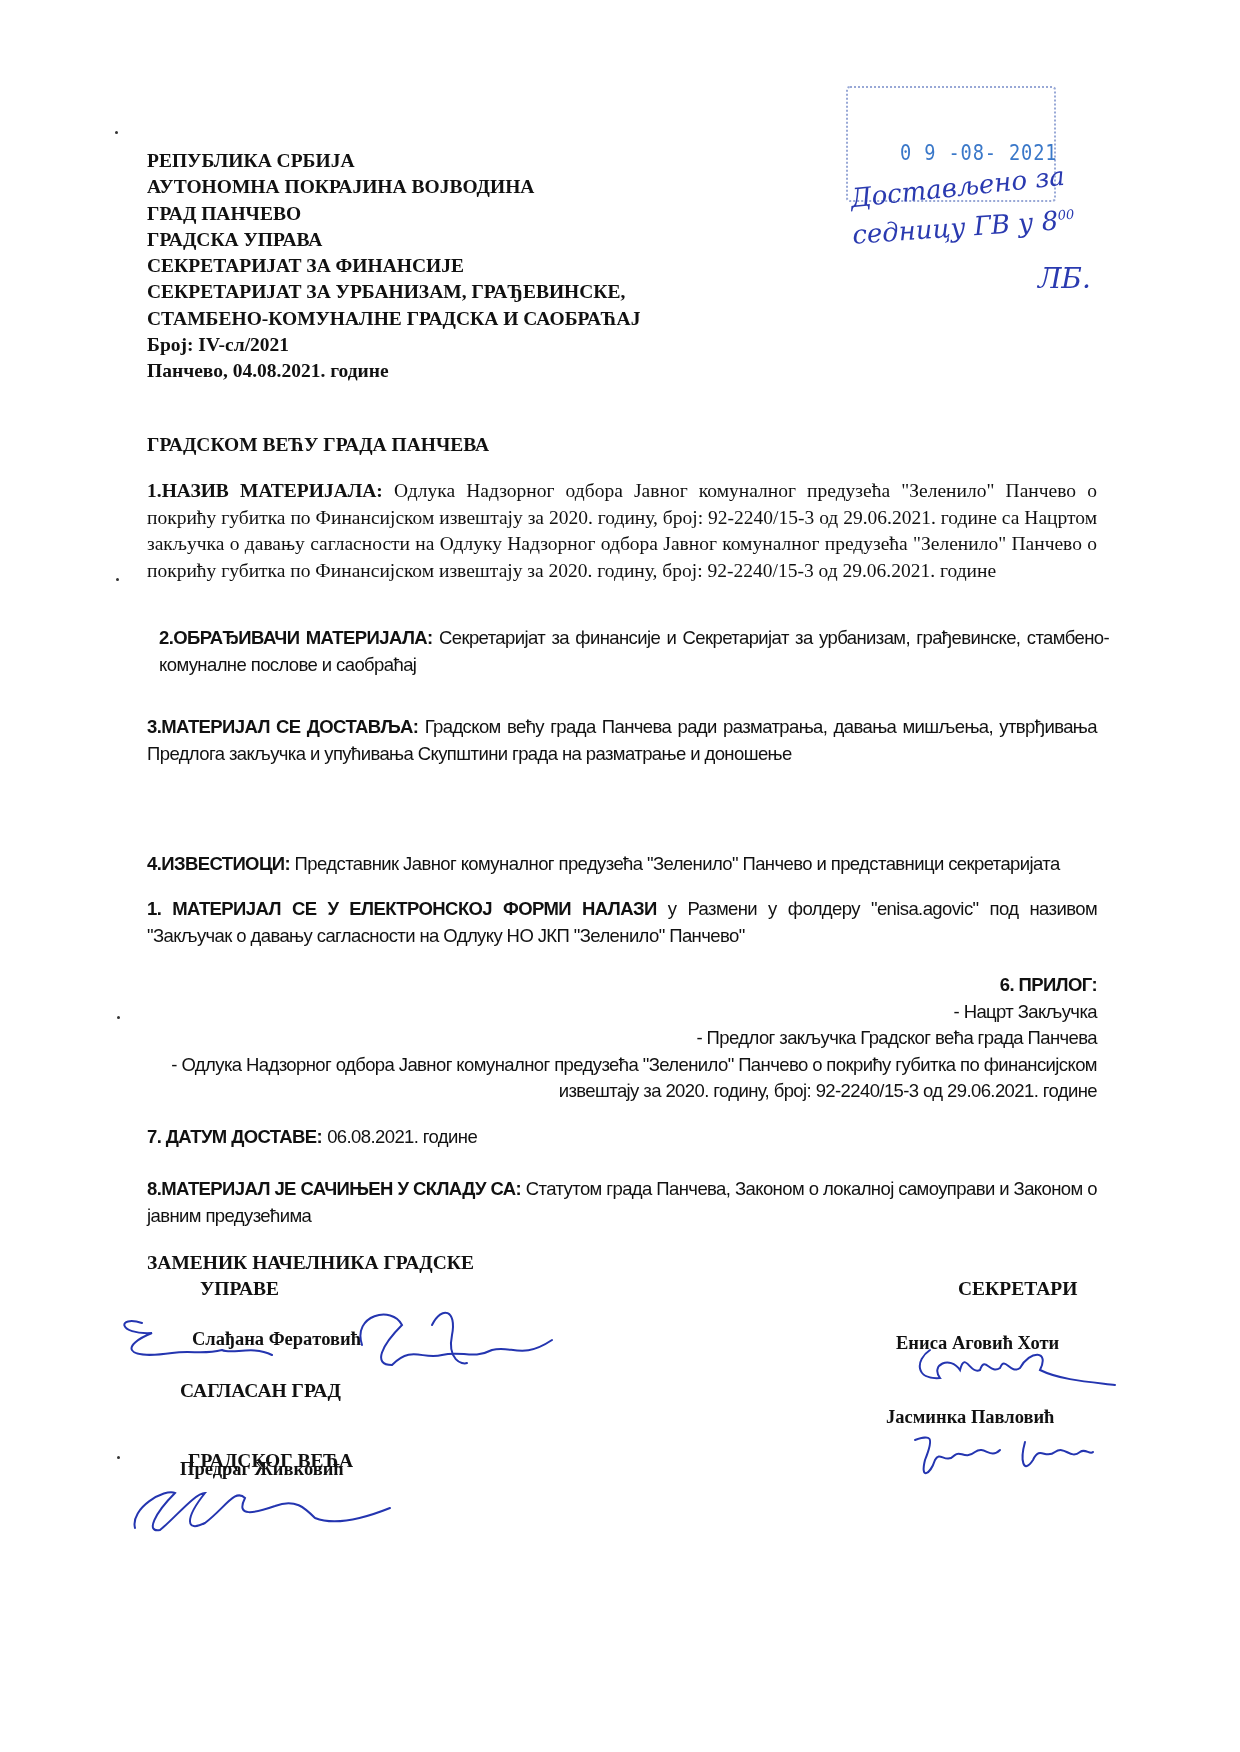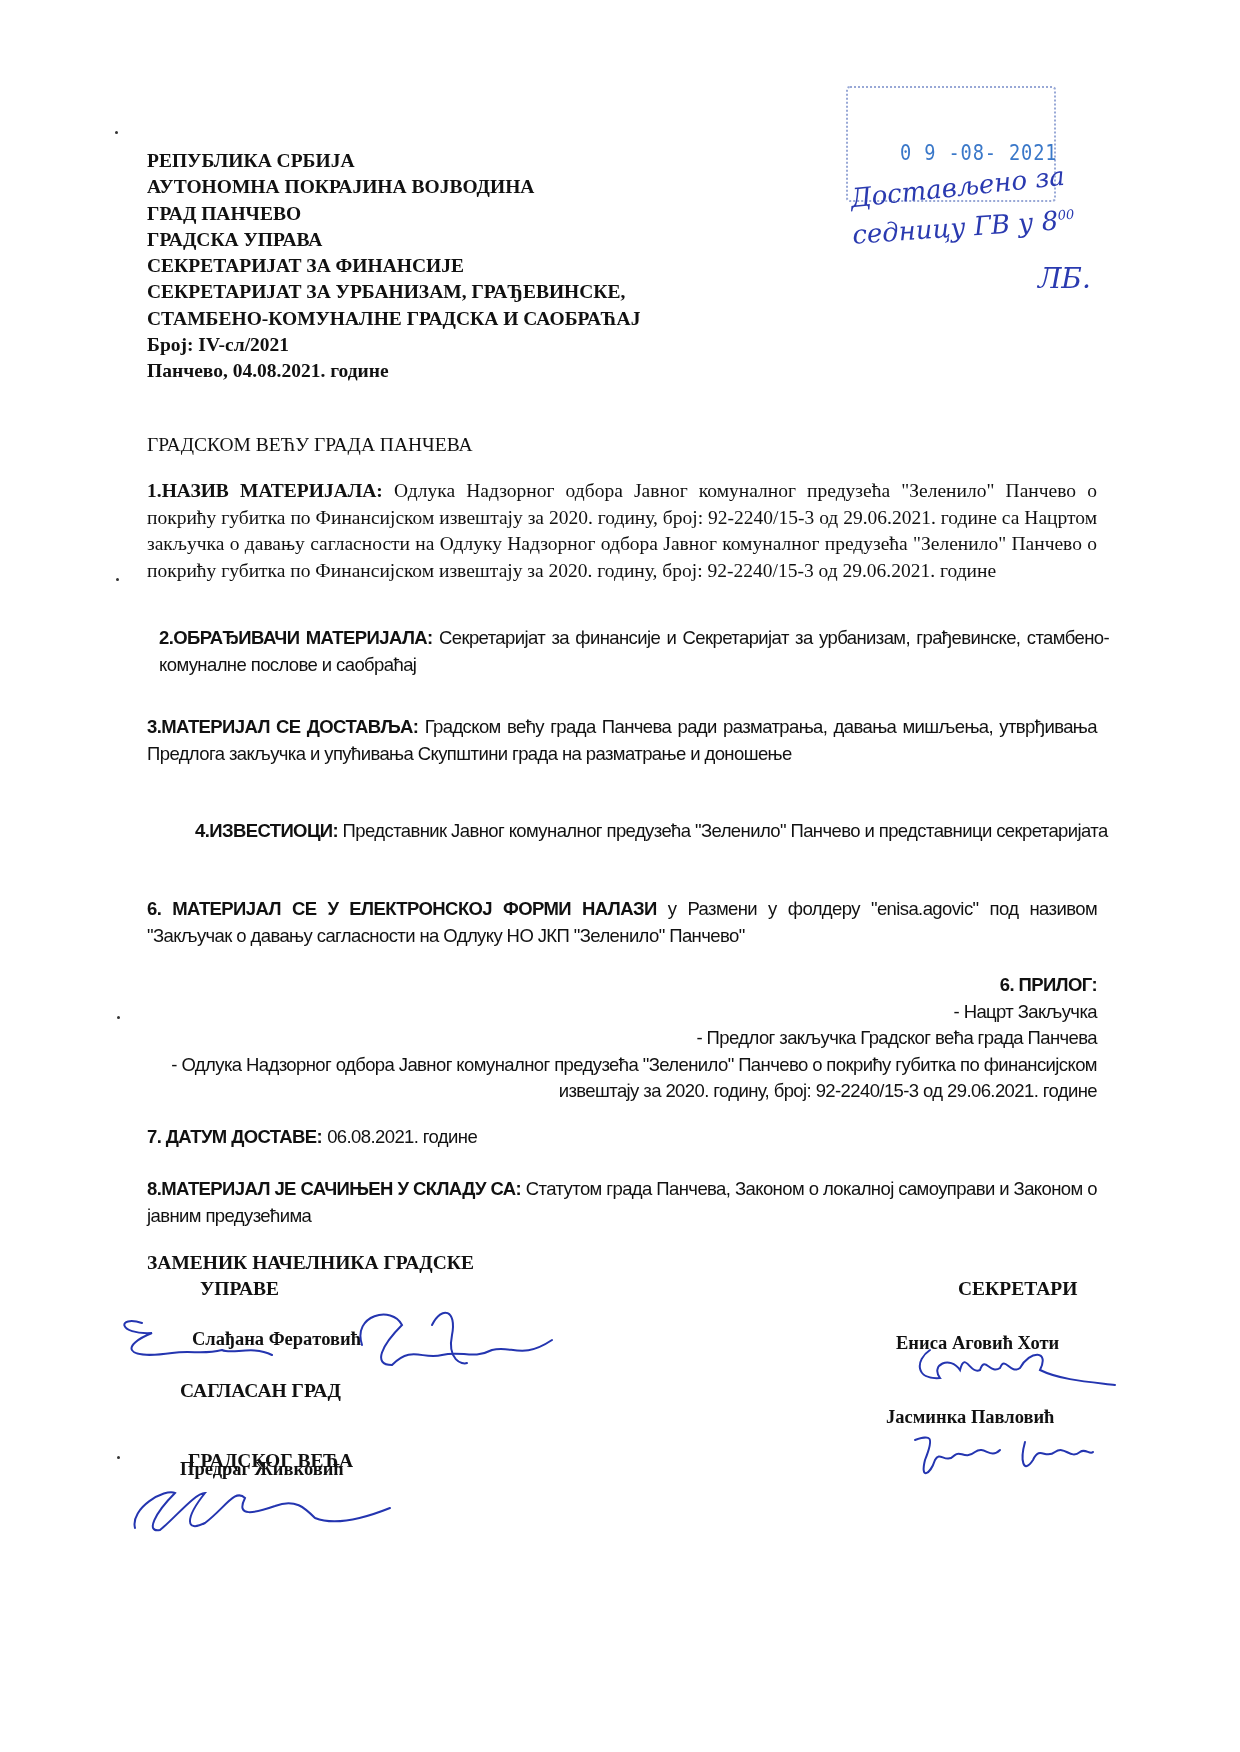--- a/index.html
+++ b/index.html
@@ -1,21 +1,21 @@
 <!DOCTYPE html>
 <html><head>
 <meta charset="utf-8">
 <style>
   html, body { margin: 0; padding: 0; background: #ffffff; }
   body { width: 1240px; height: 1752px; position: relative; overflow: hidden;
          font-family: "Liberation Serif", "DejaVu Serif", serif; color: #111; }
   .abs { position: absolute; }
   .hdr { left: 147px; top: 148px; font-weight: bold; font-size: 19.5px; line-height: 26.3px; }
   .hdr div { white-space: nowrap; }
-  .addressee { left: 147px; top: 434px; font-weight: normal; font-size: 19.5px; text-align: right; }
+  .addressee { left: 147px; top: 434px; font-weight: bold; font-size: 19.5px; text-align: right; }
   .para { left: 147px; width: 950px; font-size: 19.5px; line-height: 26.5px; text-align: justify; }
   .para b { font-weight: bold; }
   .narrow { font-family: "Liberation Sans Narrow", "Liberation Sans", sans-serif; font-stretch: condensed; font-size: 18.5px; letter-spacing: -0.6px; }
   .stamp { left: 846px; top: 86px; width: 206px; height: 112px; border: 2px dotted #7f93cc; border-radius: 4px; opacity: .8; }
   .stamp-date { left: 900px; top: 140px; font-family: "DejaVu Sans Mono", monospace; color: #3a78c9; font-size: 22px; letter-spacing: 1px; transform: scaleX(.85); transform-origin: left; }
   .handwrite { font-family: "DejaVu Serif", serif; font-style: italic; color: #2a3ab0; }
   .sig-block { font-weight: bold; font-size: 19.5px; line-height: 26px; }
   .mark { width: 3px; height: 3px; background: #333; border-radius: 50%; }
   svg.sig path { fill: none; stroke: #2435b0; stroke-width: 2; stroke-linecap: round; }
 </style>
@@ -54,26 +54,26 @@
 </div>
 
 <div class="abs para narrow" style="top:625px;margin-left:12px;">
   <b>2.ОБРАЂИВАЧИ МАТЕРИЈАЛА:</b><span> Секретаријат за финансије и Секретаријат за урбанизам, грађевинске, стамбено-комуналне послове и саобраћај</span>
 </div>
 
 <div class="abs para narrow" style="top:714px;">
   <b>3.МАТЕРИЈАЛ СЕ ДОСТАВЉА:</b><span> Градском већу града Панчева ради разматрања, давања мишљења, утврђивања Предлога закључка и упућивања Скупштини града на разматрање и доношење</span>
 </div>
 
-<div class="abs para narrow" style="top:818px;margin-left:48px;">
+<div class="abs para narrow" style="top:851px;">
   <b>4.ИЗВЕСТИОЦИ:</b><span> Представник Јавног комуналног предузећа "Зеленило" Панчево и представници секретаријата</span>
 </div>
 
 <div class="abs para narrow" style="top:896px;">
-  <b>6. МАТЕРИЈАЛ СЕ У ЕЛЕКТРОНСКОЈ ФОРМИ НАЛАЗИ</b><span> у Размени у фолдеру "enisa.agovic" под називом "Закључак о давању сагласности на Одлуку НО ЈКП "Зеленило" Панчево"</span>
+  <b>1. МАТЕРИЈАЛ СЕ У ЕЛЕКТРОНСКОЈ ФОРМИ НАЛАЗИ</b><span> у Размени у фолдеру "enisa.agovic" под називом "Закључак о давању сагласности на Одлуку НО ЈКП "Зеленило" Панчево"</span>
 </div>
 
 <div class="abs para narrow" style="top:944px;text-align:right;margin-top:28px;">
   <b>6. ПРИЛОГ:</b>
   <div>- Нацрт Закључка</div>
   <div>- Предлог закључка Градског већа града Панчева</div>
   <div>- Одлука Надзорног одбора Јавног комуналног предузећа "Зеленило" Панчево о покрићу губитка по финансијском извештају за 2020. годину, број: 92-2240/15-3 од 29.06.2021. године</div>
 </div>
 
 <div class="abs para narrow" style="top:1124px;">

